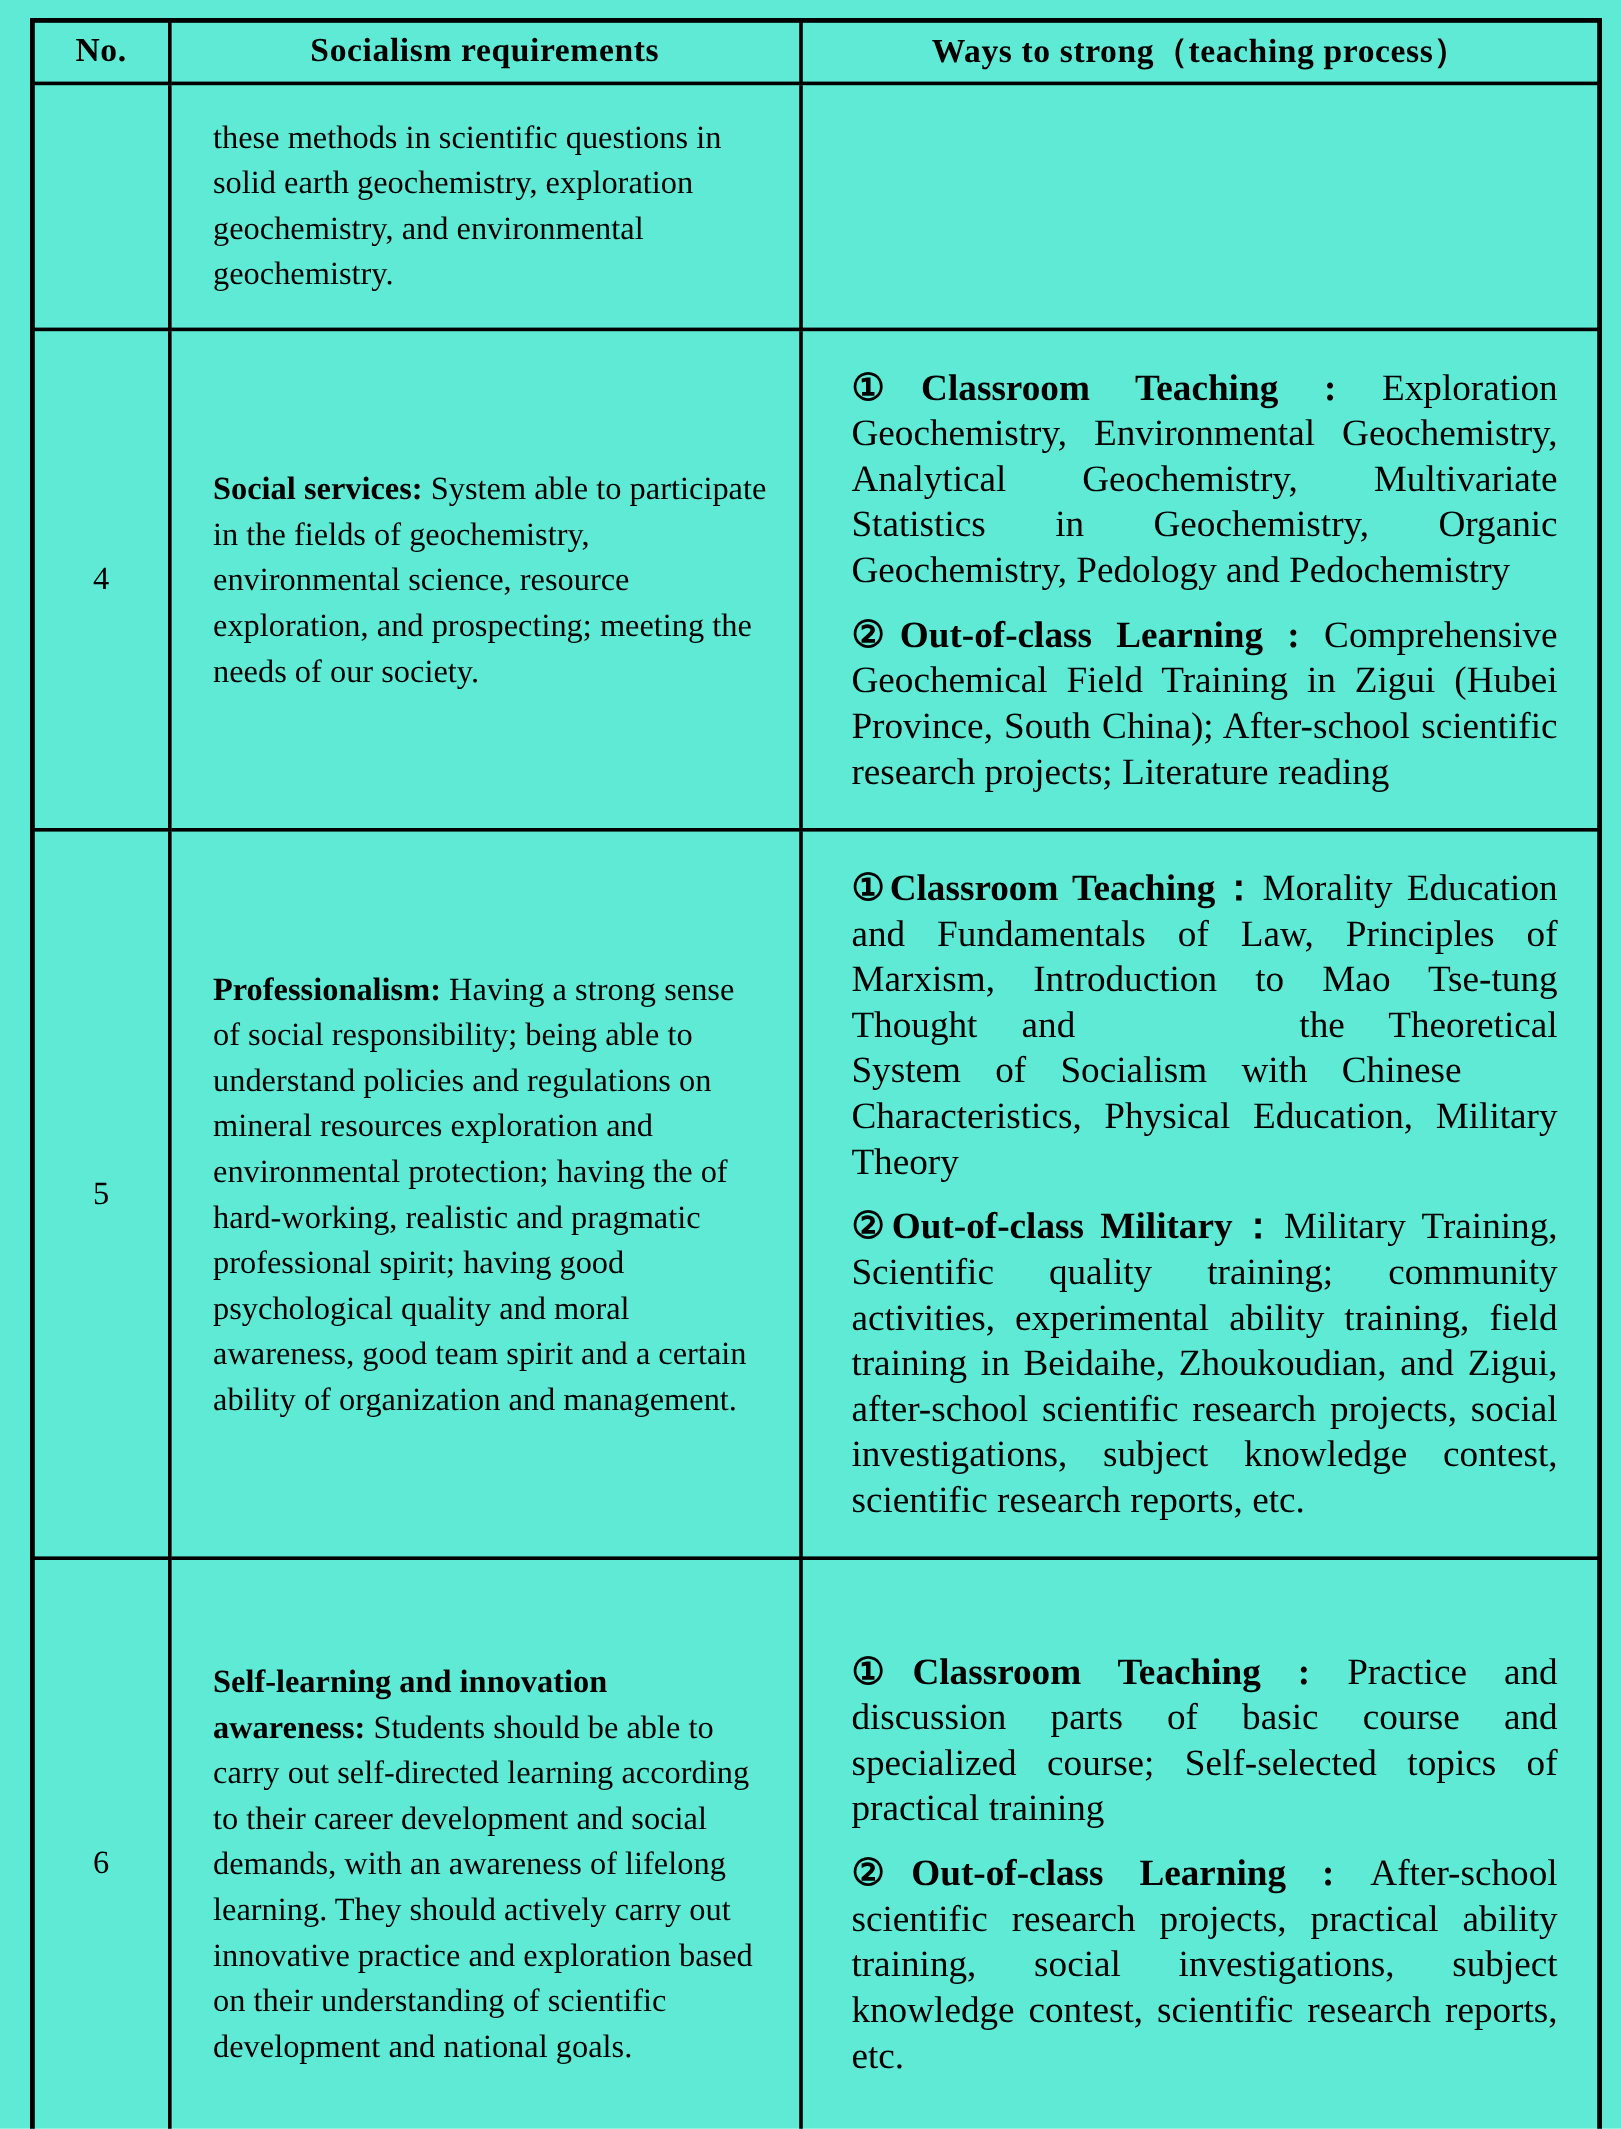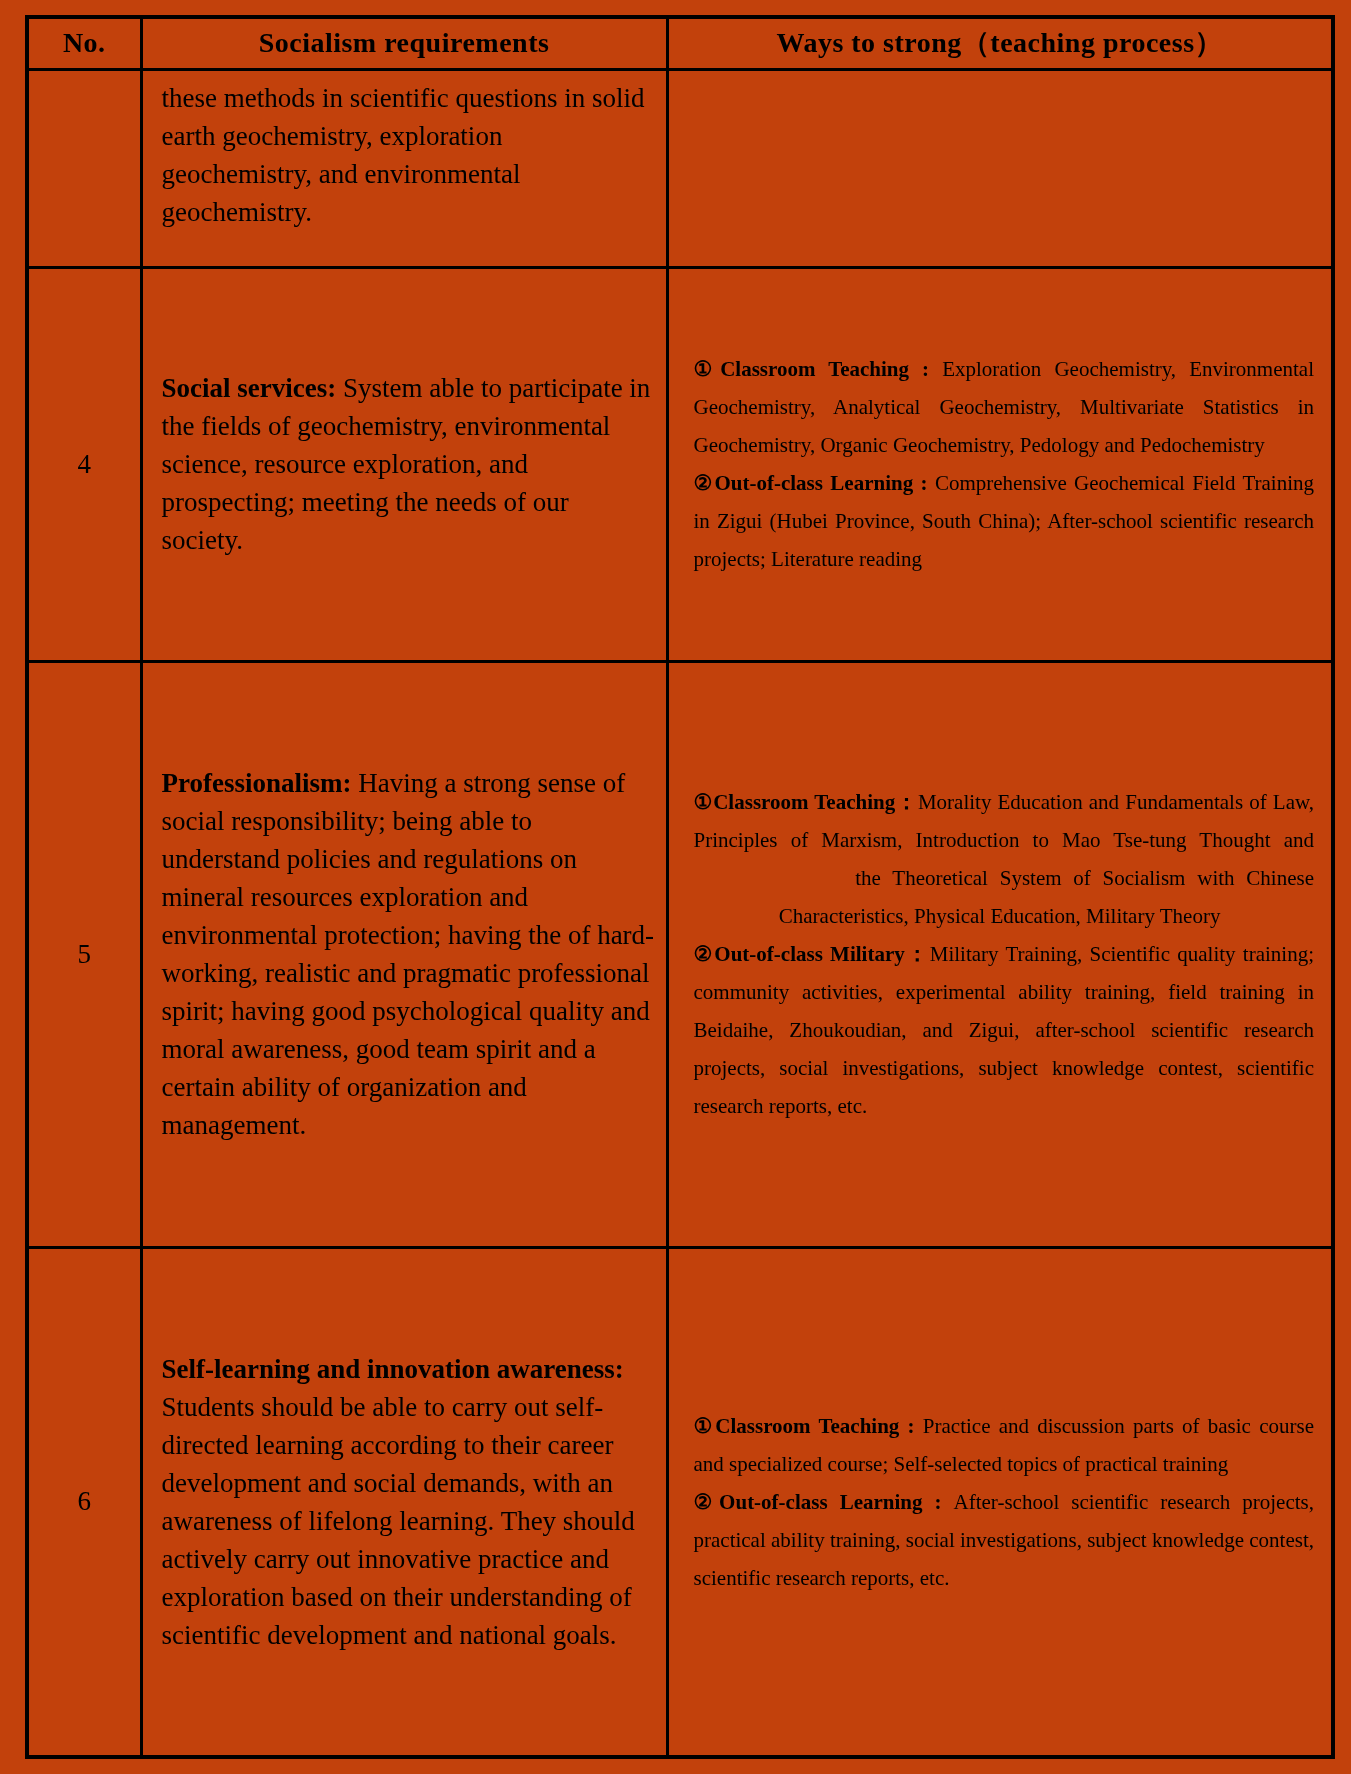--- a/index.html
+++ b/index.html
@@ -5,21 +5,21 @@
   html, body {
     margin: 0;
     padding: 0;
     background: #ffffff;
   }
   .page {
     width: 1351px;
     height: 1774px;
     box-sizing: border-box;
     padding: 15px 20px 14px 25px;
-    background: #c2410c;
+    background: #5eead4;
     font-family: "Liberation Serif", "DejaVu Serif", serif;
     color: #000000;
   }
   table.req-table {
     border-collapse: collapse;
     table-layout: fixed;
     width: 1306px;
     border: 4px solid #000;
   }
   .req-table col.c-no  { width: 114px; }
@@ -43,32 +43,32 @@
     font-size: 27px;
     padding: 0 6px;
   }
   td.req {
     font-size: 27px;
     line-height: 38px;
     text-align: left;
     padding: 10px 10px 10px 19px;
   }
   td.ways {
-    font-size: 21px;
+    font-size: 31px;
     line-height: 38px;
     text-align: justify;
     padding: 12px 17px 12px 25px;
   }
   tr.r0 td.req { vertical-align: top; padding-top: 8px; }
   tr.r0 { height: 198px; }
   tr.r1 { height: 394px; }
   tr.r2 { height: 586px; }
   tr.r3 { height: 510px; }
   p.para {
-    margin: 0;
+    margin: 16px;
     padding: 0;
   }
   span.b { font-weight: bold; }
   span.gap { display: inline-block; height: 1px; }
 </style>
 </head>
 <body>
 
 <div class="page">
   <table class="req-table">

